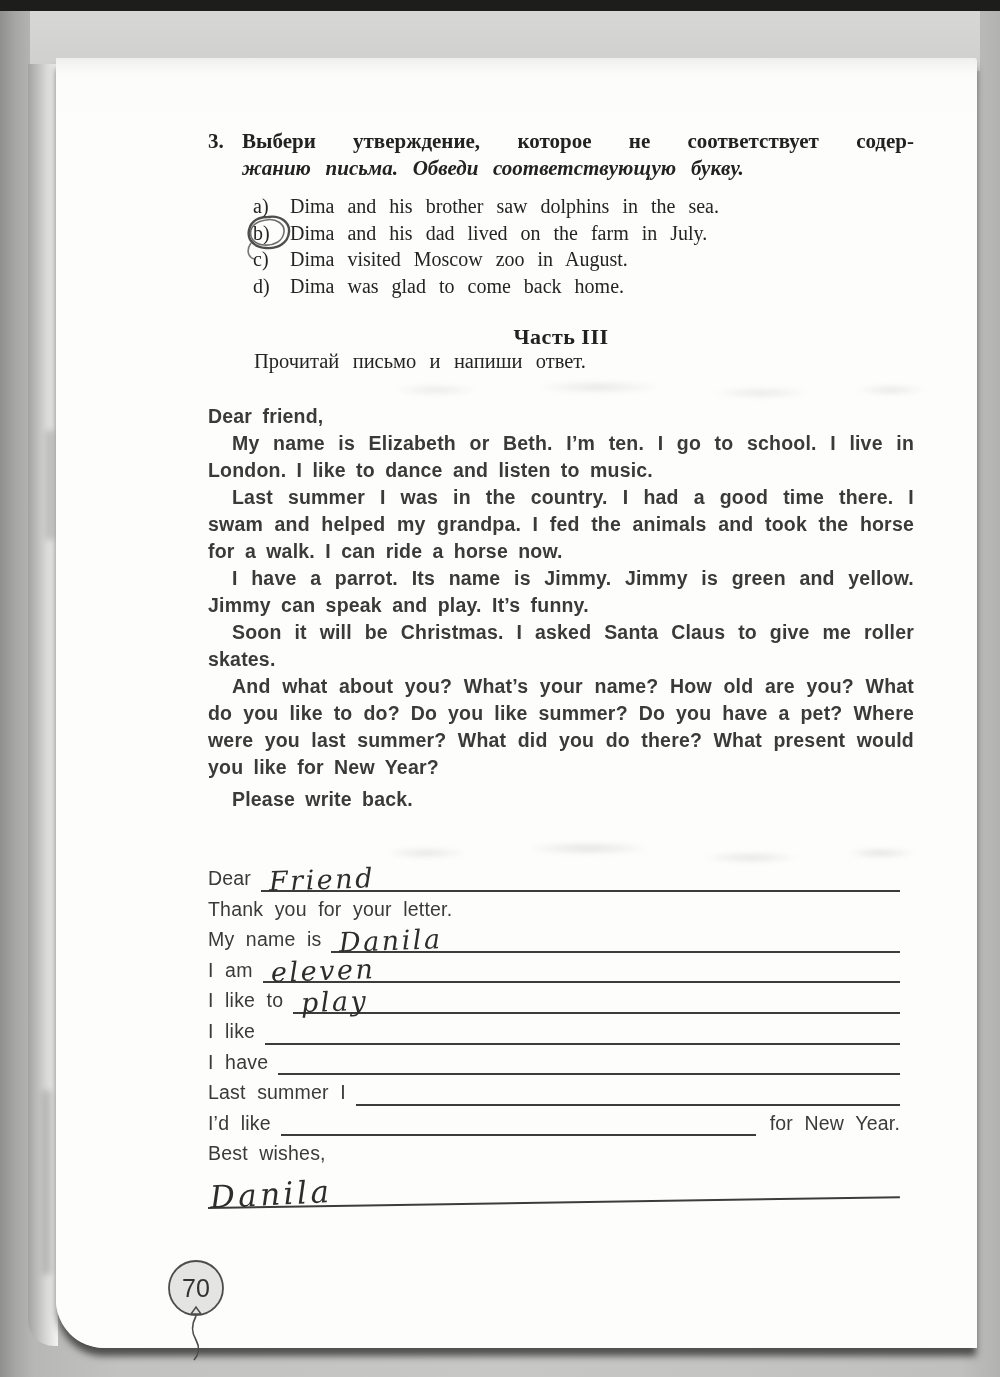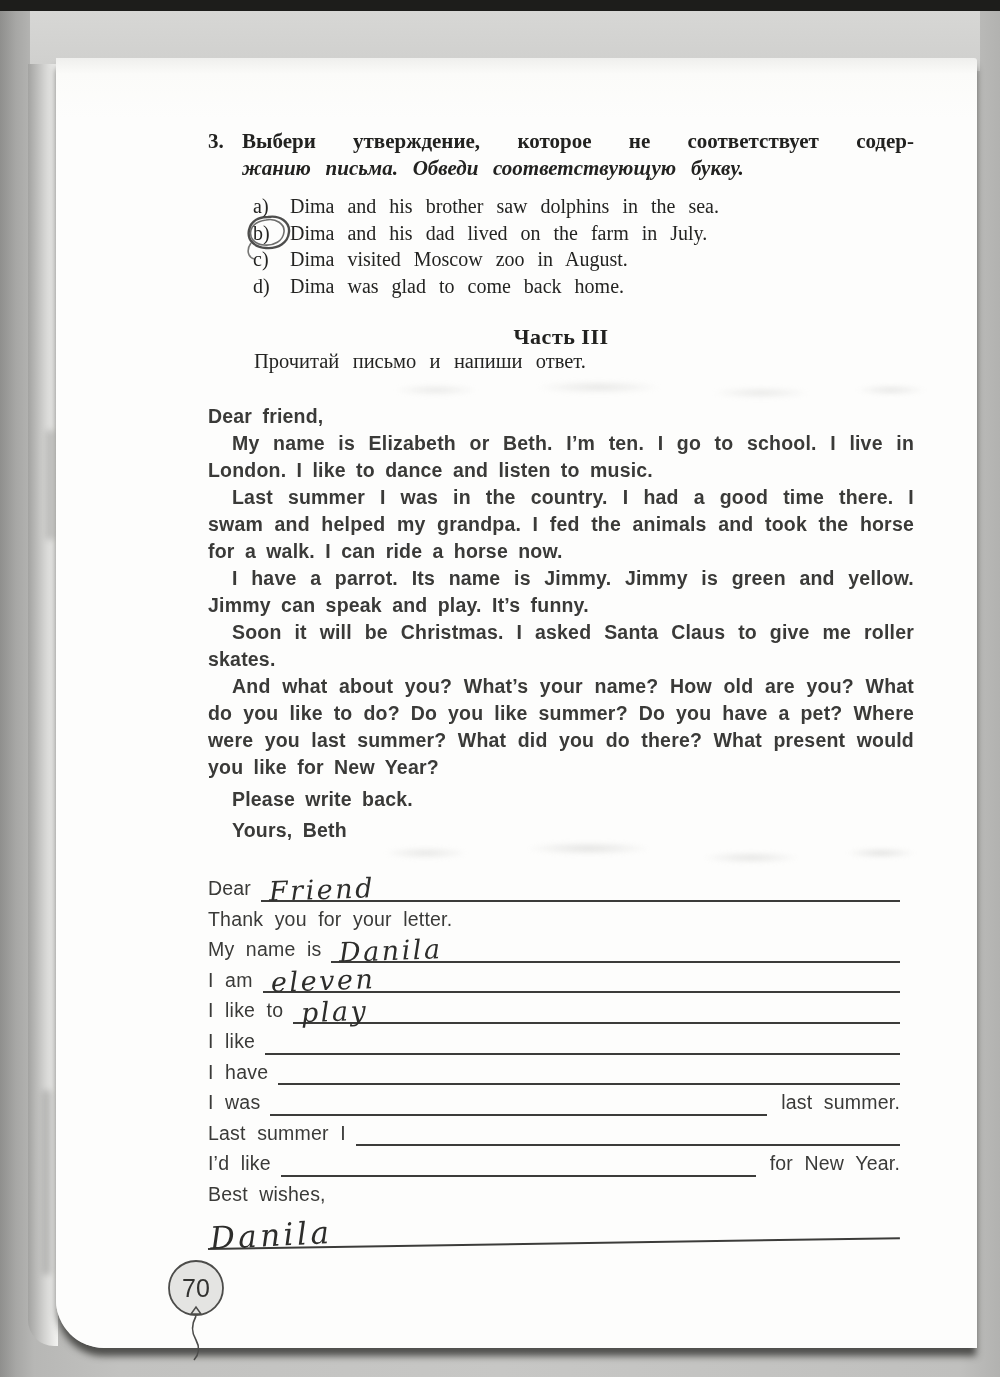--- a/index.html
+++ b/index.html
@@ -53,21 +53,21 @@
   
   .letter{margin-top:30px;font-size:19.5px;line-height:27px;color:#3a3a38;
     word-spacing:.24em;letter-spacing:.2px;}
   .letter p{margin:0;font-weight:bold;}
   .letter .para{text-align:justify;text-indent:24px;}
   .letter .salutation{text-indent:0;}
   .letter .closing{text-indent:24px;margin-top:4px;}
   .letter .closing.first{margin-top:5px;}
 
   
-  .reply{margin-top:27px;width:692px;color:#3a3a38;}
+  .reply{margin-top:48px;width:692px;color:#3a3a38;}
   .r-row{display:flex;align-items:flex-end;height:30.6px;font-size:19.5px;word-spacing:.3em;letter-spacing:.2px;}
   .r-label{flex:none;line-height:1;padding-bottom:3px;white-space:nowrap;}
   .r-blank{flex:1;border-bottom:2px solid #3c3c3a;height:100%;position:relative;margin-left:10px;}
   .r-suffix{flex:none;line-height:1;padding-bottom:3px;margin-left:14px;white-space:nowrap;}
   .r-blank.short{flex:1;}
   .hand{position:absolute;left:8px;bottom:-5px;font-family:"DejaVu Serif",serif;
     font-style:italic;font-size:27px;letter-spacing:2.5px;color:#2d2d2b;
     transform:rotate(-2deg);white-space:nowrap;}
   .sig-row{transform:rotate(-0.9deg);transform-origin:left bottom;height:42px;}
   .sig-row .r-blank{margin-left:0;}
@@ -132,21 +132,20 @@
       <div class="part3-sub">Прочитай письмо и напиши ответ.</div>
 
       <div class="letter">
         <p class="salutation">Dear friend,</p>
         <p class="para">My name is Elizabeth or Beth. I’m ten. I go to school. I live in London. I like to dance and listen to music.</p>
         <p class="para">Last summer I was in the country. I had a good time there. I swam and helped my grandpa. I fed the animals and took the horse for a walk. I can ride a horse now.</p>
         <p class="para">I have a parrot. Its name is Jimmy. Jimmy is green and yellow. Jimmy can speak and play. It’s funny.</p>
         <p class="para">Soon it will be Christmas. I asked Santa Claus to give me roller skates.</p>
         <p class="para">And what about you? What’s your name? How old are you? What do you like to do? Do you like summer? Do you have a pet? Where were you last summer? What did you do there? What present would you like for New Year?</p>
         <p class="closing first">Please write back.</p>
-        <p class="closing">Yours,  Beth</p>
       </div>
 
       <div class="reply">
 
         <div class="r-row">
           <span class="r-label">Dear</span>
           <span class="r-blank">
             <span class="hand">Friend</span>
           </span>
         </div>
@@ -179,25 +178,20 @@
         <div class="r-row">
           <span class="r-label">I  like</span>
           <span class="r-blank"></span>
         </div>
 
         <div class="r-row">
           <span class="r-label">I  have</span>
           <span class="r-blank"></span>
         </div>
 
-        <div class="r-row">
-          <span class="r-label">I  was</span>
-          <span class="r-blank short"></span>
-          <span class="r-suffix">last  summer.</span>
-        </div>
 
         <div class="r-row">
           <span class="r-label">Last  summer  I</span>
           <span class="r-blank"></span>
         </div>
 
         <div class="r-row">
           <span class="r-label">I’d  like</span>
           <span class="r-blank short"></span>
           <span class="r-suffix">for  New  Year.</span>

